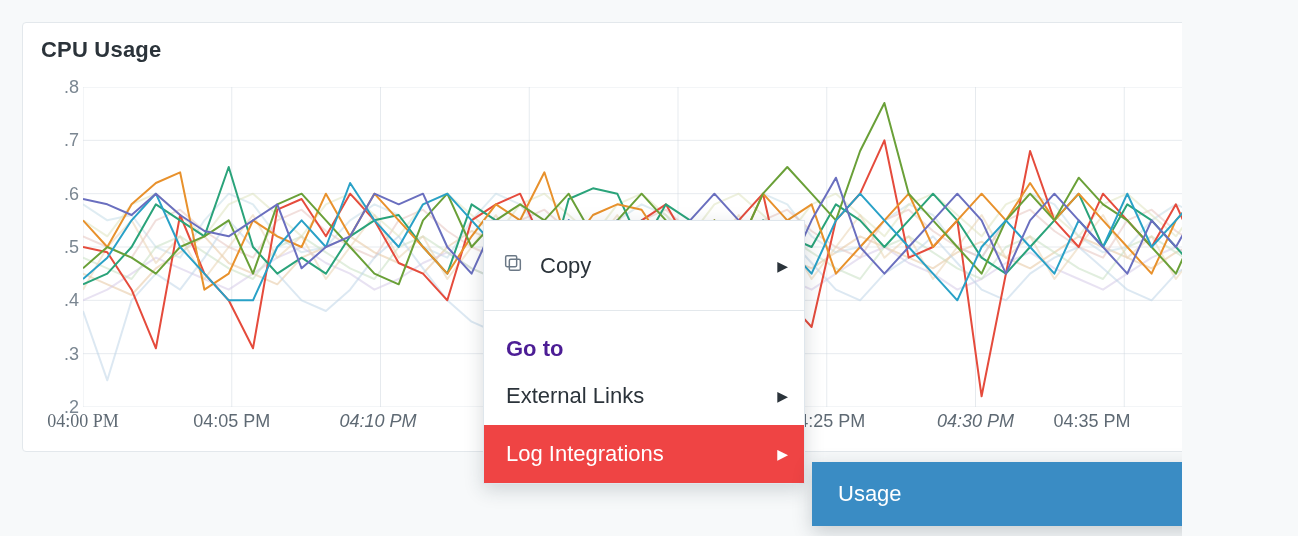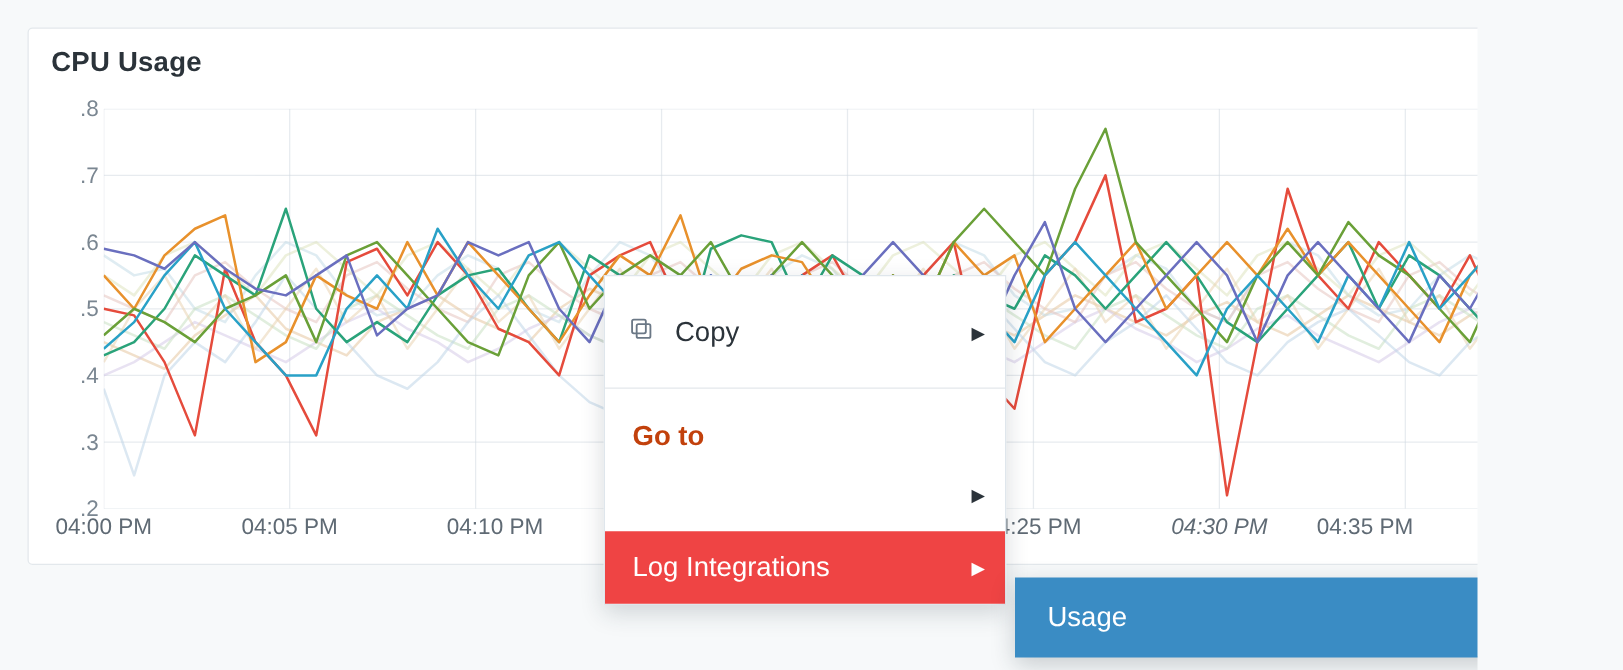--- a/index.html
+++ b/index.html
@@ -103,21 +103,21 @@
   }
   .menu-item .chev {
     position: absolute;
     right: 16px;
     top: 50%;
     transform: translateY(-50%);
     color: #2b333a;
     font-size: 14px;
   }
   .menu-section-label {
-    color: #c2410c;
+    color: #4c1d95;
     font-weight: 600;
     height: 56px;
     padding-top: 20px;
   }
   .menu-item.active {
     background: #ef4444;
     color: #ffffff;
   }
   .menu-item.active .chev {
     color: #ffffff;
@@ -159,23 +159,23 @@
           <div class="y-tick" style="top: 310px;">.2</div>
           <div class="y-tick" style="top: 256.667px;">.3</div>
           <div class="y-tick" style="top: 203.333px;">.4</div>
           <div class="y-tick" style="top: 150px;">.5</div>
           <div class="y-tick" style="top: 96.6667px;">.6</div>
           <div class="y-tick" style="top: 43.3333px;">.7</div>
           <div class="y-tick" style="top: -10px;">.8</div>
         </div>
 
       <div id="x-ticks">
-          <div class="x-tick" style="left: 0px;">04:00 PM</div>
+          <div class="x-tick" style="left: 0px; font-family: Liberation Serif, serif;">04:00 PM</div>
           <div class="x-tick" style="left: 148.75px;">04:05 PM</div>
-          <div class="x-tick" style="left: 313px;">04:10 PM</div>
+          <div class="x-tick" style="left: 295px; font-style: italic;">04:10 PM</div>
           <div class="x-tick" style="left: 446.25px;">04:15 PM</div>
           <div class="x-tick" style="left: 595px;">04:20 PM</div>
           <div class="x-tick" style="left: 743.75px;">04:25 PM</div>
           <div class="x-tick" style="left: 892.5px; font-style: italic;">04:30 PM</div>
           <div class="x-tick" style="left: 1009px;">04:35 PM</div>
           <div class="x-tick" style="left: 1190px;">04:40 PM</div>
         </div>
 
       <svg id="chart-svg" class="chart-svg" width="1190" height="320">
           <line x1="0" y1="320" x2="1190" y2="320" class="grid-h"></line>
@@ -218,20 +218,21 @@
         <svg width="22" height="22" viewBox="0 0 24 24" fill="none" stroke="#6b7886" stroke-width="1.6">
           <rect x="8" y="8" width="12" height="12" rx="1.5"></rect>
           <rect x="4" y="4" width="12" height="12" rx="1.5"></rect>
         </svg>
       </span>
       <span>Copy</span>
       <span class="chev">▶</span>
     </div>
     <div class="menu-section-label">Go to</div>
     <div class="menu-item">
+      <span>External Links</span>
       <span class="chev">▶</span>
     </div>
     <div class="menu-item active">
       <span>Log Integrations</span>
       <span class="chev">▶</span>
     </div>
   </div>
 
   <div class="submenu">
     <div class="menu-item">

